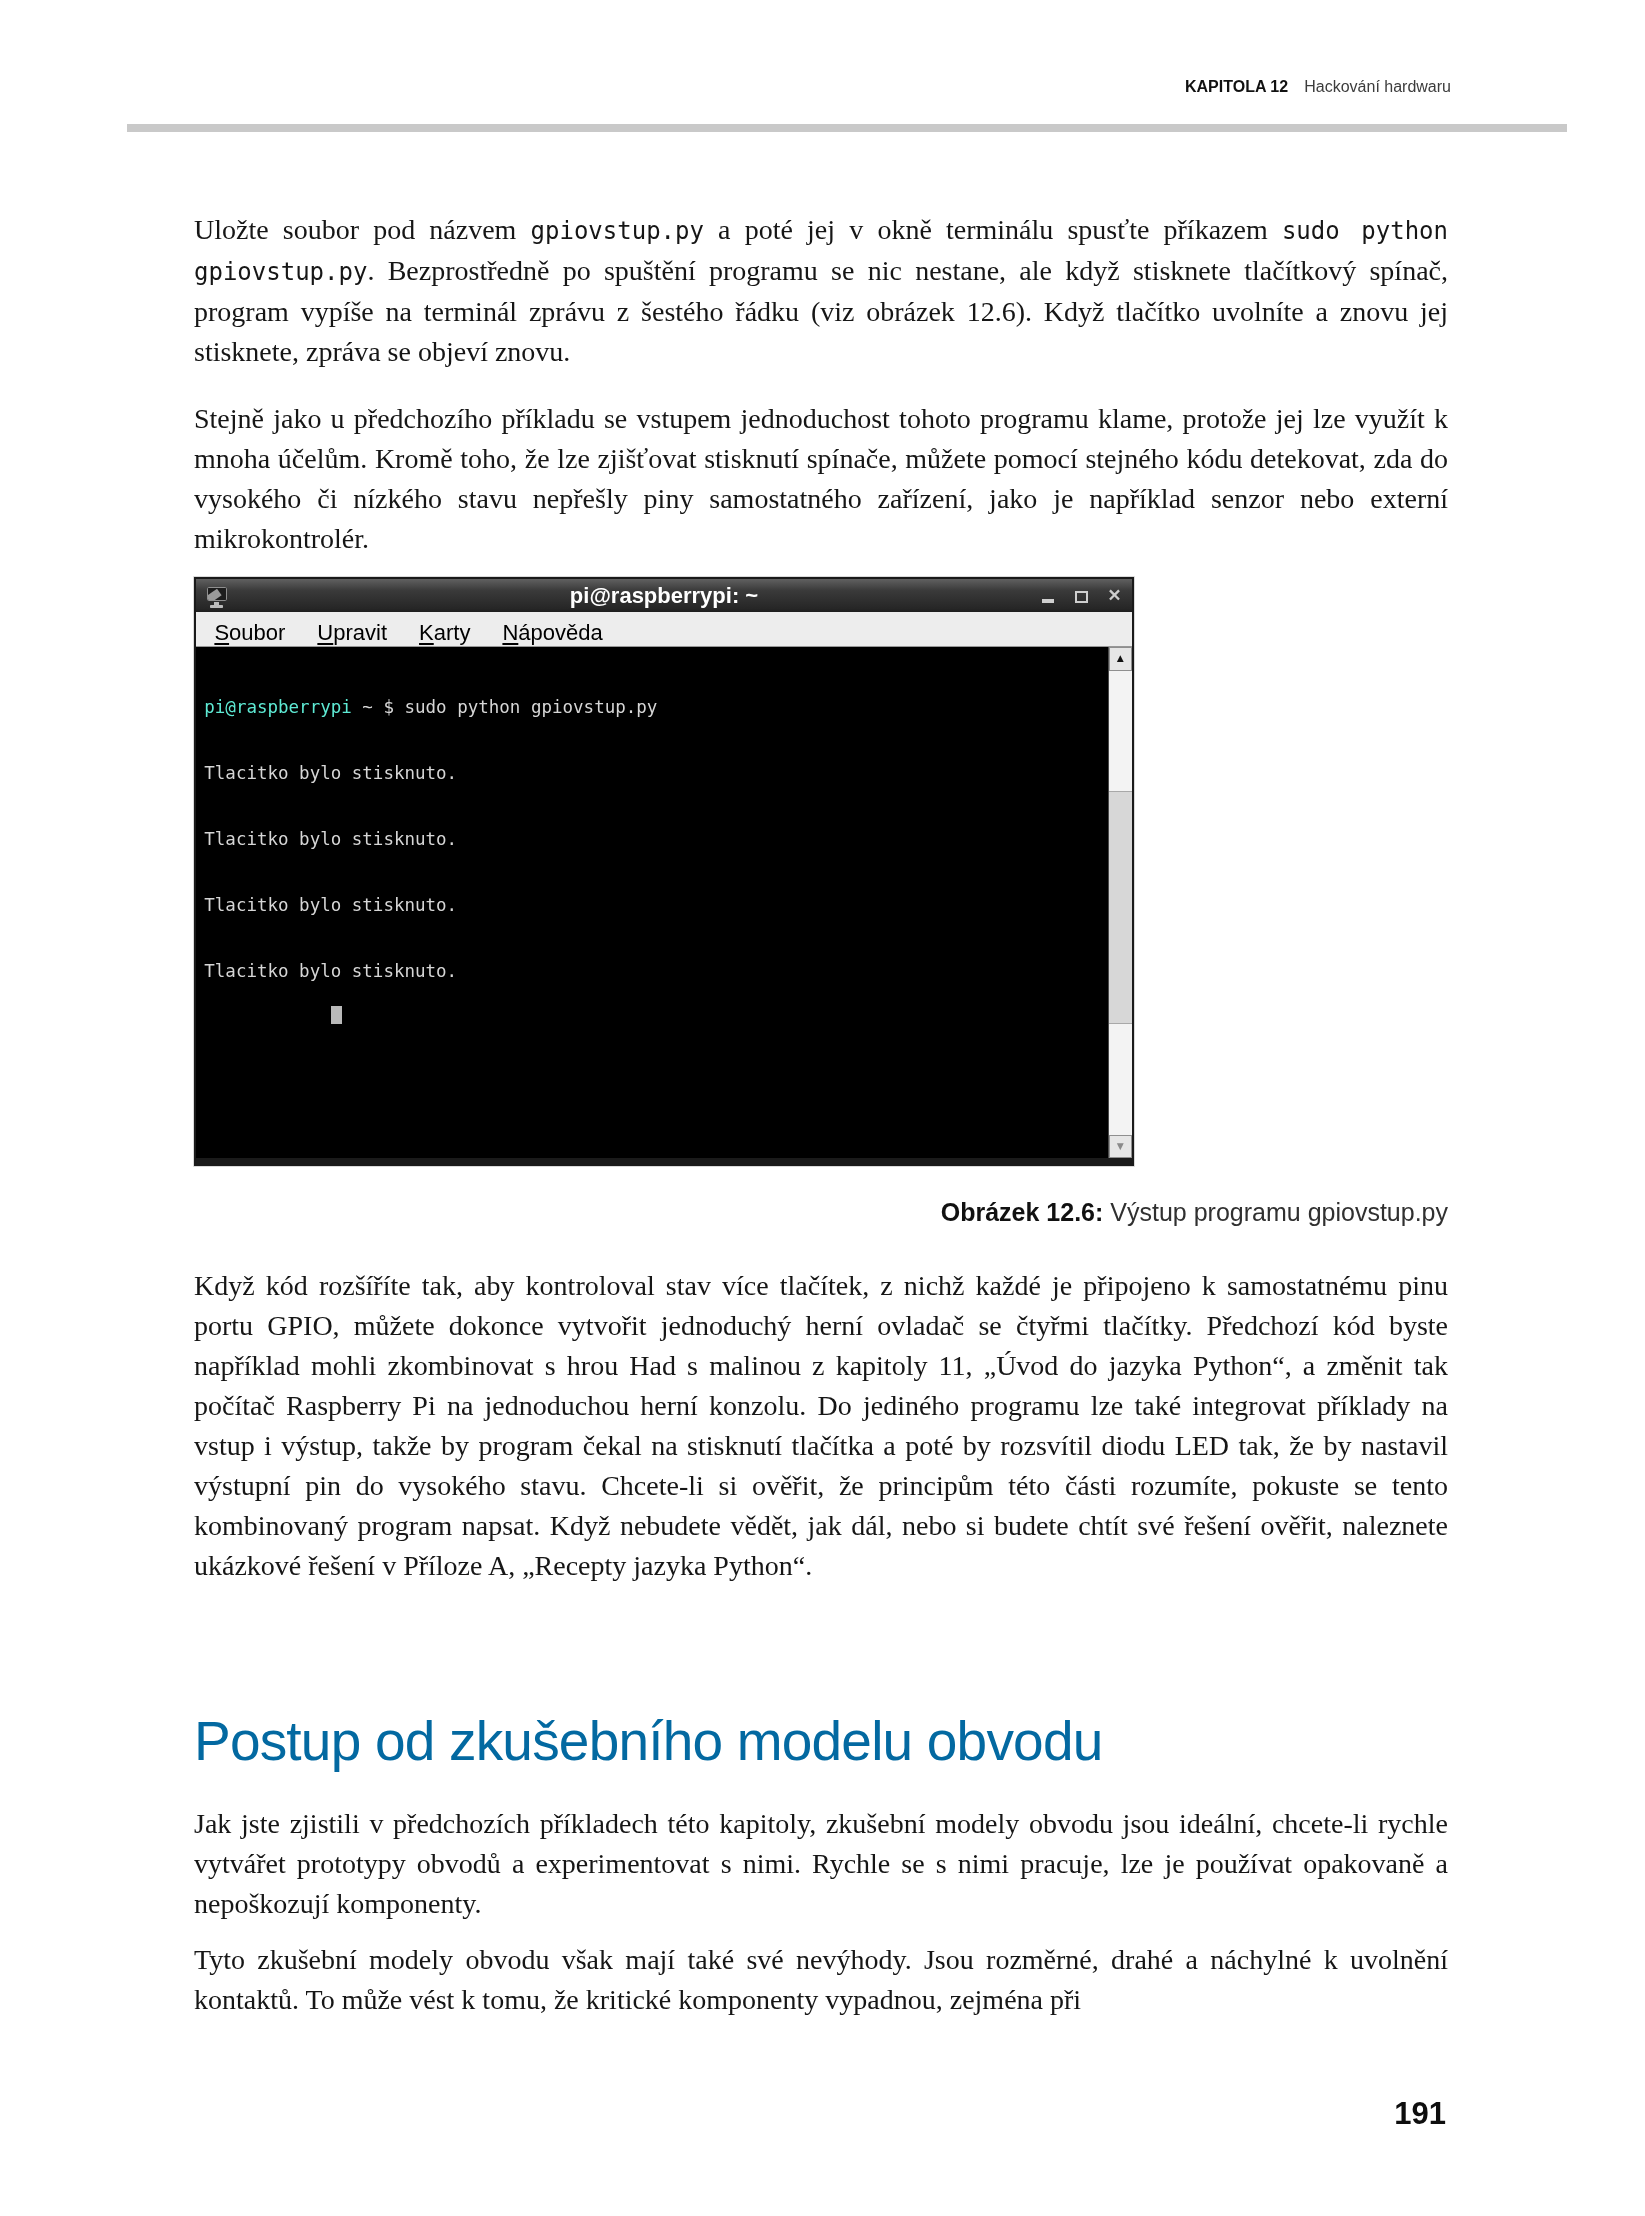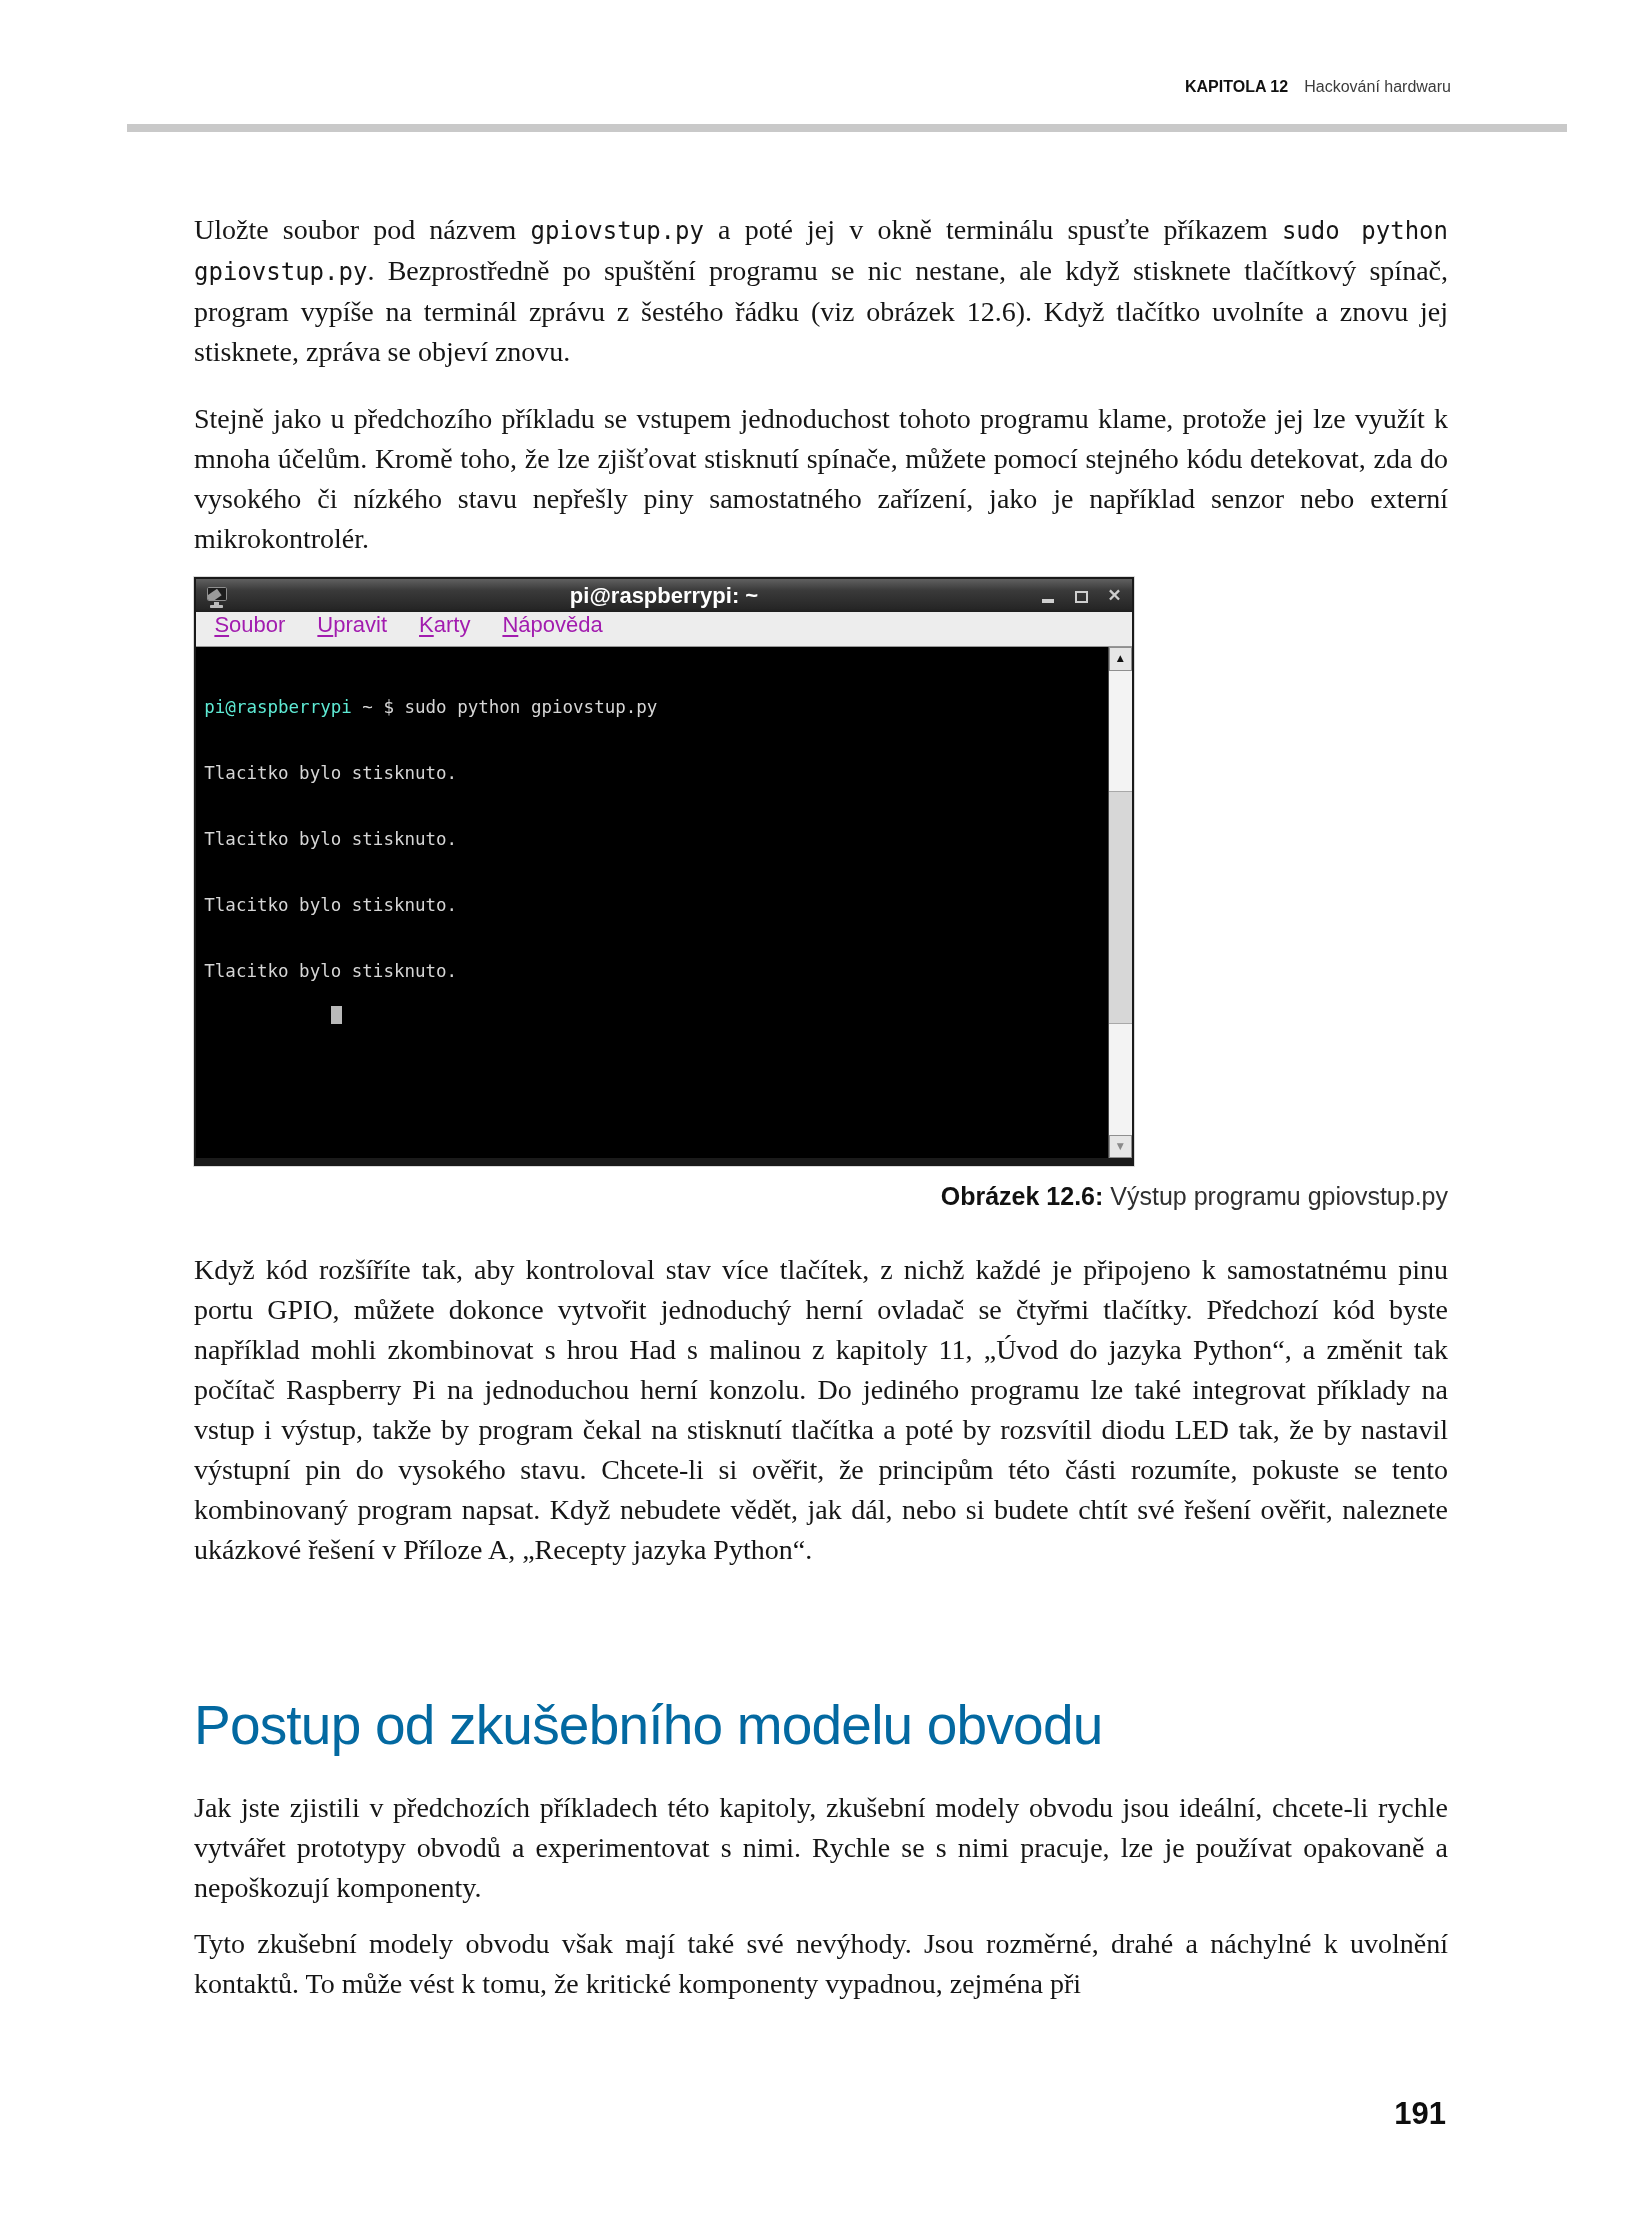--- a/index.html
+++ b/index.html
@@ -36,21 +36,21 @@
     text-align:justify;
     color:#161616;
   }
   p.body .run-code{
     font-family:"DejaVu Sans Mono", monospace;
     font-size:24px;
   }
   p.p2{margin-bottom:18.4px;}
 
   
-  figure.term-figure{margin:0 0 14px 0; padding:0;}
+  figure.term-figure{margin:0 0 30px 0; padding:0;}
   .term-window{
     width:940px;
     box-sizing:border-box;
     border:2.5px solid #1a1a1a;
     border-bottom:8.3px solid #1a1a1a;
     box-shadow:0 0 0 0.8px #d2d2d2;
     background:#000;
   }
   .titlebar{
     position:relative; height:33px;
@@ -81,22 +81,22 @@
   .wc{display:inline-flex; align-items:flex-end; justify-content:center; width:15px; height:15px; cursor:default;}
   .wc-min-bar{width:11.7px; height:3.3px; background:#cfcfcf; margin-bottom:0.8px;}
   .wc-max-box{width:9.2px; height:7.5px; border:2.5px solid #cfcfcf; margin-bottom:0.8px;}
   .wc-close{
     font-family:"Liberation Sans", sans-serif; font-weight:bold;
     font-size:16.7px; color:#cfcfcf; line-height:15px;
   }
 
   .menubar{
     height:34px; background:#ededed; border-bottom:0.8px solid #979797;
-    display:flex; align-items:flex-start; padding:0 18.4px; gap:32px;
-    font-family:"Liberation Sans", sans-serif; font-size:22px; color:#a21caf;
+    display:flex; align-items:flex-end; padding:0 18.4px; gap:32px;
+    font-family:"Liberation Sans", sans-serif; font-size:22px; color:#000000;
   }
   .menu-item u{text-decoration:underline; text-underline-offset:2.5px;}
 
   .term-body{display:flex; height:511px; background:#000;}
   .term-content{
     flex:1; padding:4.2px 8.3px;
     font-family:"DejaVu Sans Mono", monospace;
     font-size:17.5px; line-height:22px; color:#d6d6d6;
     white-space:pre-wrap;
   }

